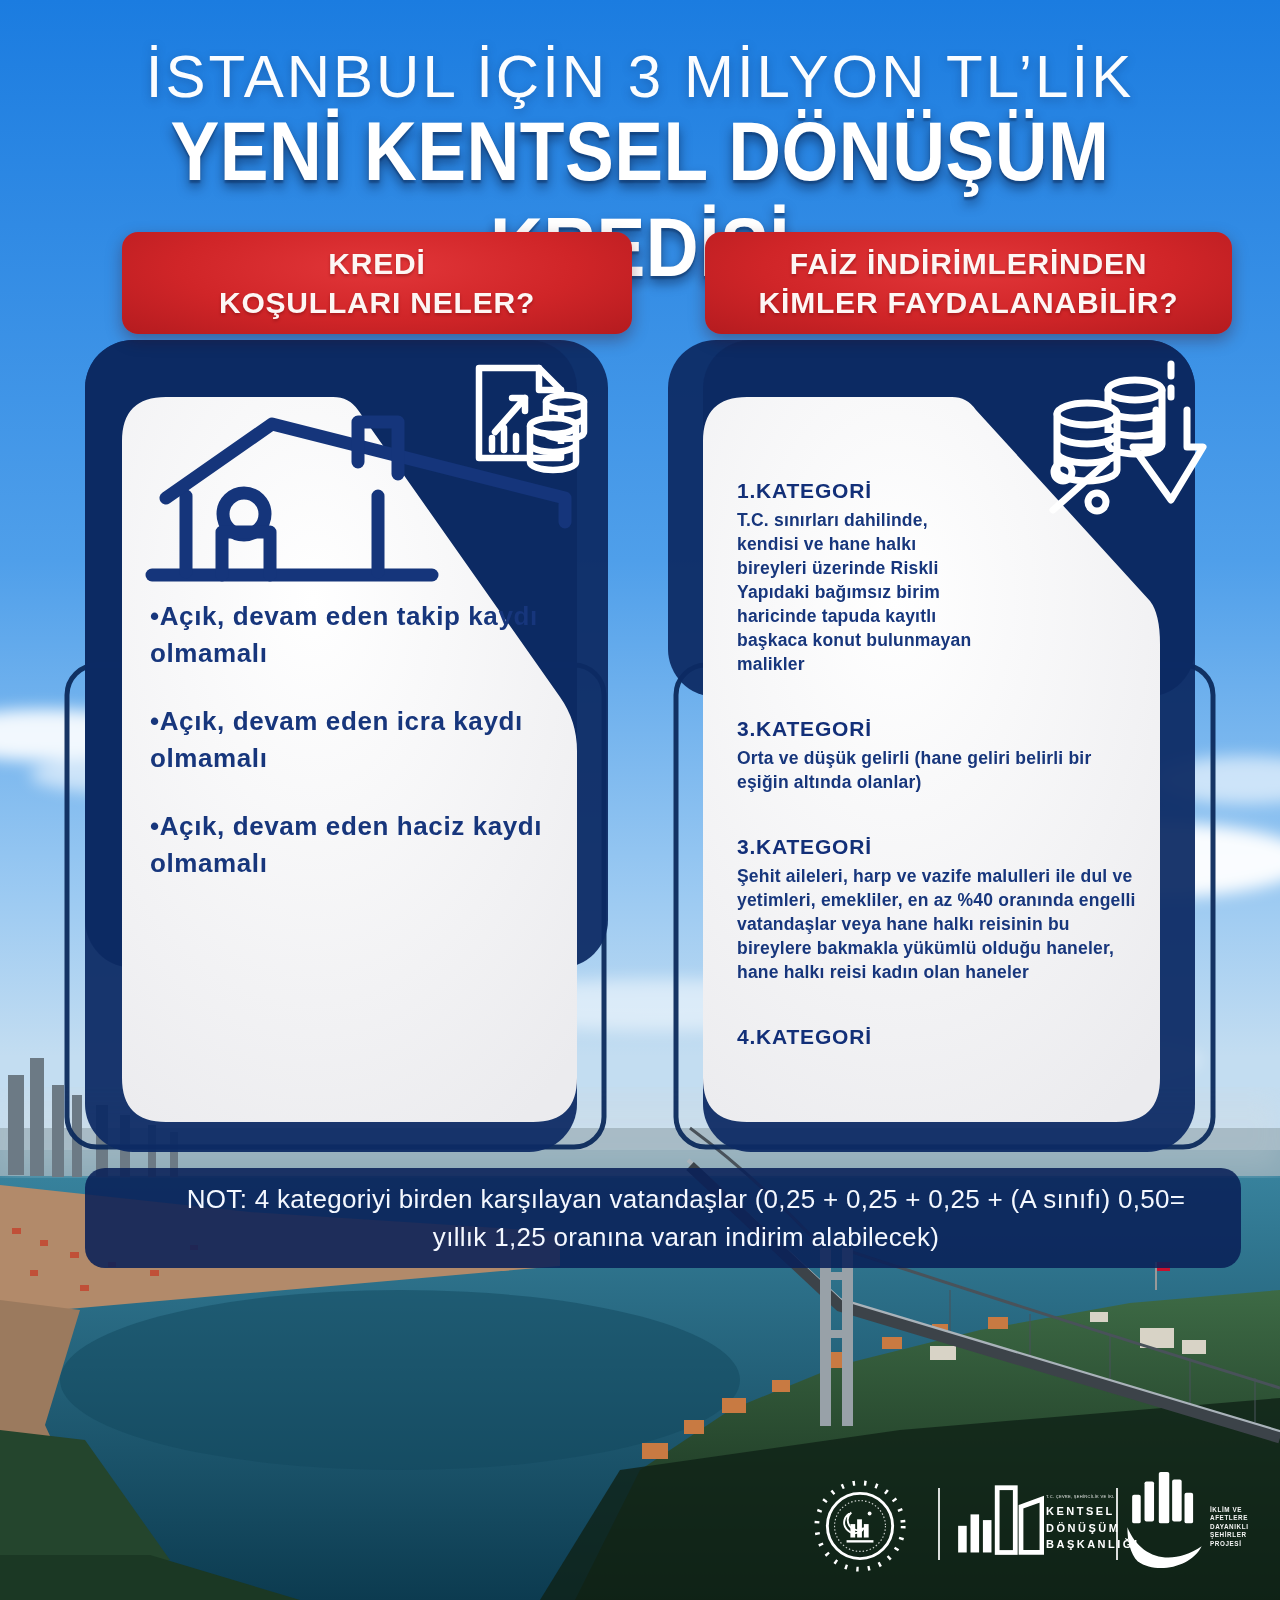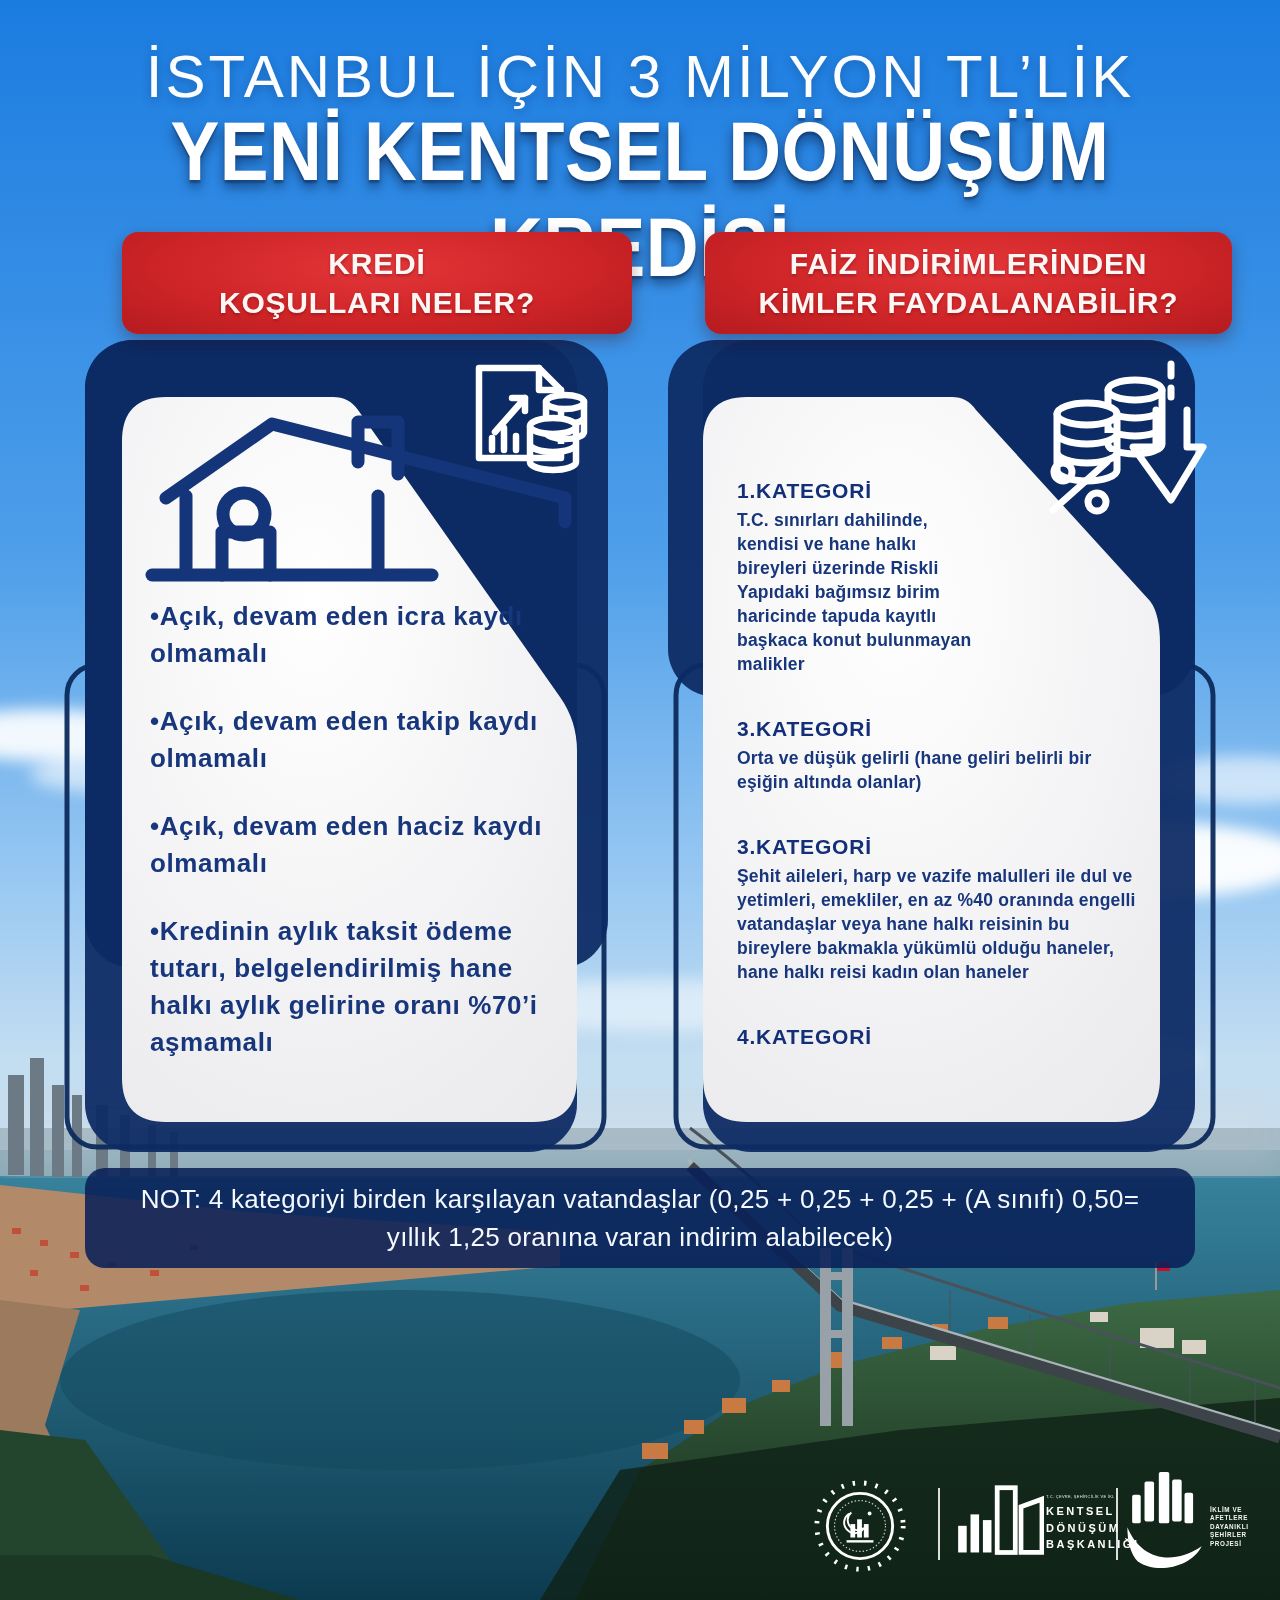--- a/index.html
+++ b/index.html
@@ -30,21 +30,21 @@
   .bullets{left:150px;top:598px;width:398px;}
   .bullet{font-size:26px;font-weight:700;color:#17367c;line-height:37px;
           letter-spacing:.6px;margin-bottom:31px;}
   .cats{left:737px;top:438px;width:408px;}
   .cat-name{font-size:21px;font-weight:700;color:#122f78;letter-spacing:.8px;margin-bottom:5px;margin-top:41px;}
   .cat-desc{font-size:17.5px;font-weight:700;color:#17367c;line-height:24px;
           letter-spacing:.2px;margin-bottom:21px;white-space:pre-line;}
 
   
   .note{left:85px;top:1168px;width:1110px;height:100px;background:rgba(9,32,88,.88);
-        border-radius:20px;display:flex;align-items:center;justify-content:center;}
+        border-radius:20px;display:flex;align-items:center;justify-content:center;padding-left:46px;}
   .note p{margin:0;width:1035px;text-align:center;color:#f4f8ff;font-size:26px;
         font-weight:400;line-height:38px;letter-spacing:.3px;}
 
   
   .divider{width:2px;height:72px;background:#fff;opacity:.85;}
   .agency-small{left:1046px;top:1494px;width:68px;height:6px;overflow:hidden;
         color:#fff;font-size:4px;letter-spacing:.3px;white-space:nowrap;opacity:.9;}
   .agency-name{left:1046px;top:1503px;color:#ffffff;font-size:11px;font-weight:700;
         letter-spacing:2.5px;line-height:16.5px;white-space:pre-line;}
   .project-name{left:1210px;top:1506px;color:#fff;font-size:6.3px;font-weight:700;
@@ -231,24 +231,23 @@
   <div class="abs redbox red-left">
     <div>KREDİ</div>
     <div>KOŞULLARI NELER?</div>
   </div>
   <div class="abs redbox red-right">
     <div>FAİZ İNDİRİMLERİNDEN</div>
     <div>KİMLER FAYDALANABİLİR?</div>
   </div>
 
   <div class="abs bullets">
+    <div class="bullet">•Açık, devam eden takip kaydı olmamalı</div>
     <div class="bullet">•Açık, devam eden icra kaydı olmamalı</div>
-    <div class="bullet">•Açık, devam eden takip kaydı olmamalı</div>
     <div class="bullet">•Açık, devam eden haciz kaydı olmamalı</div>
-    <div class="bullet">•Kredinin aylık taksit ödeme tutarı, belgelendirilmiş hane halkı aylık gelirine oranı %70’i aşmamalı</div>
   </div>
 
   <div class="abs cats">
     <div class="cat-name">1.KATEGORİ</div>
     <div class="cat-desc">T.C. sınırları dahilinde,
 kendisi ve hane halkı
 bireyleri üzerinde Riskli
 Yapıdaki bağımsız birim
 haricinde tapuda kayıtlı
 başkaca konut bulunmayan

